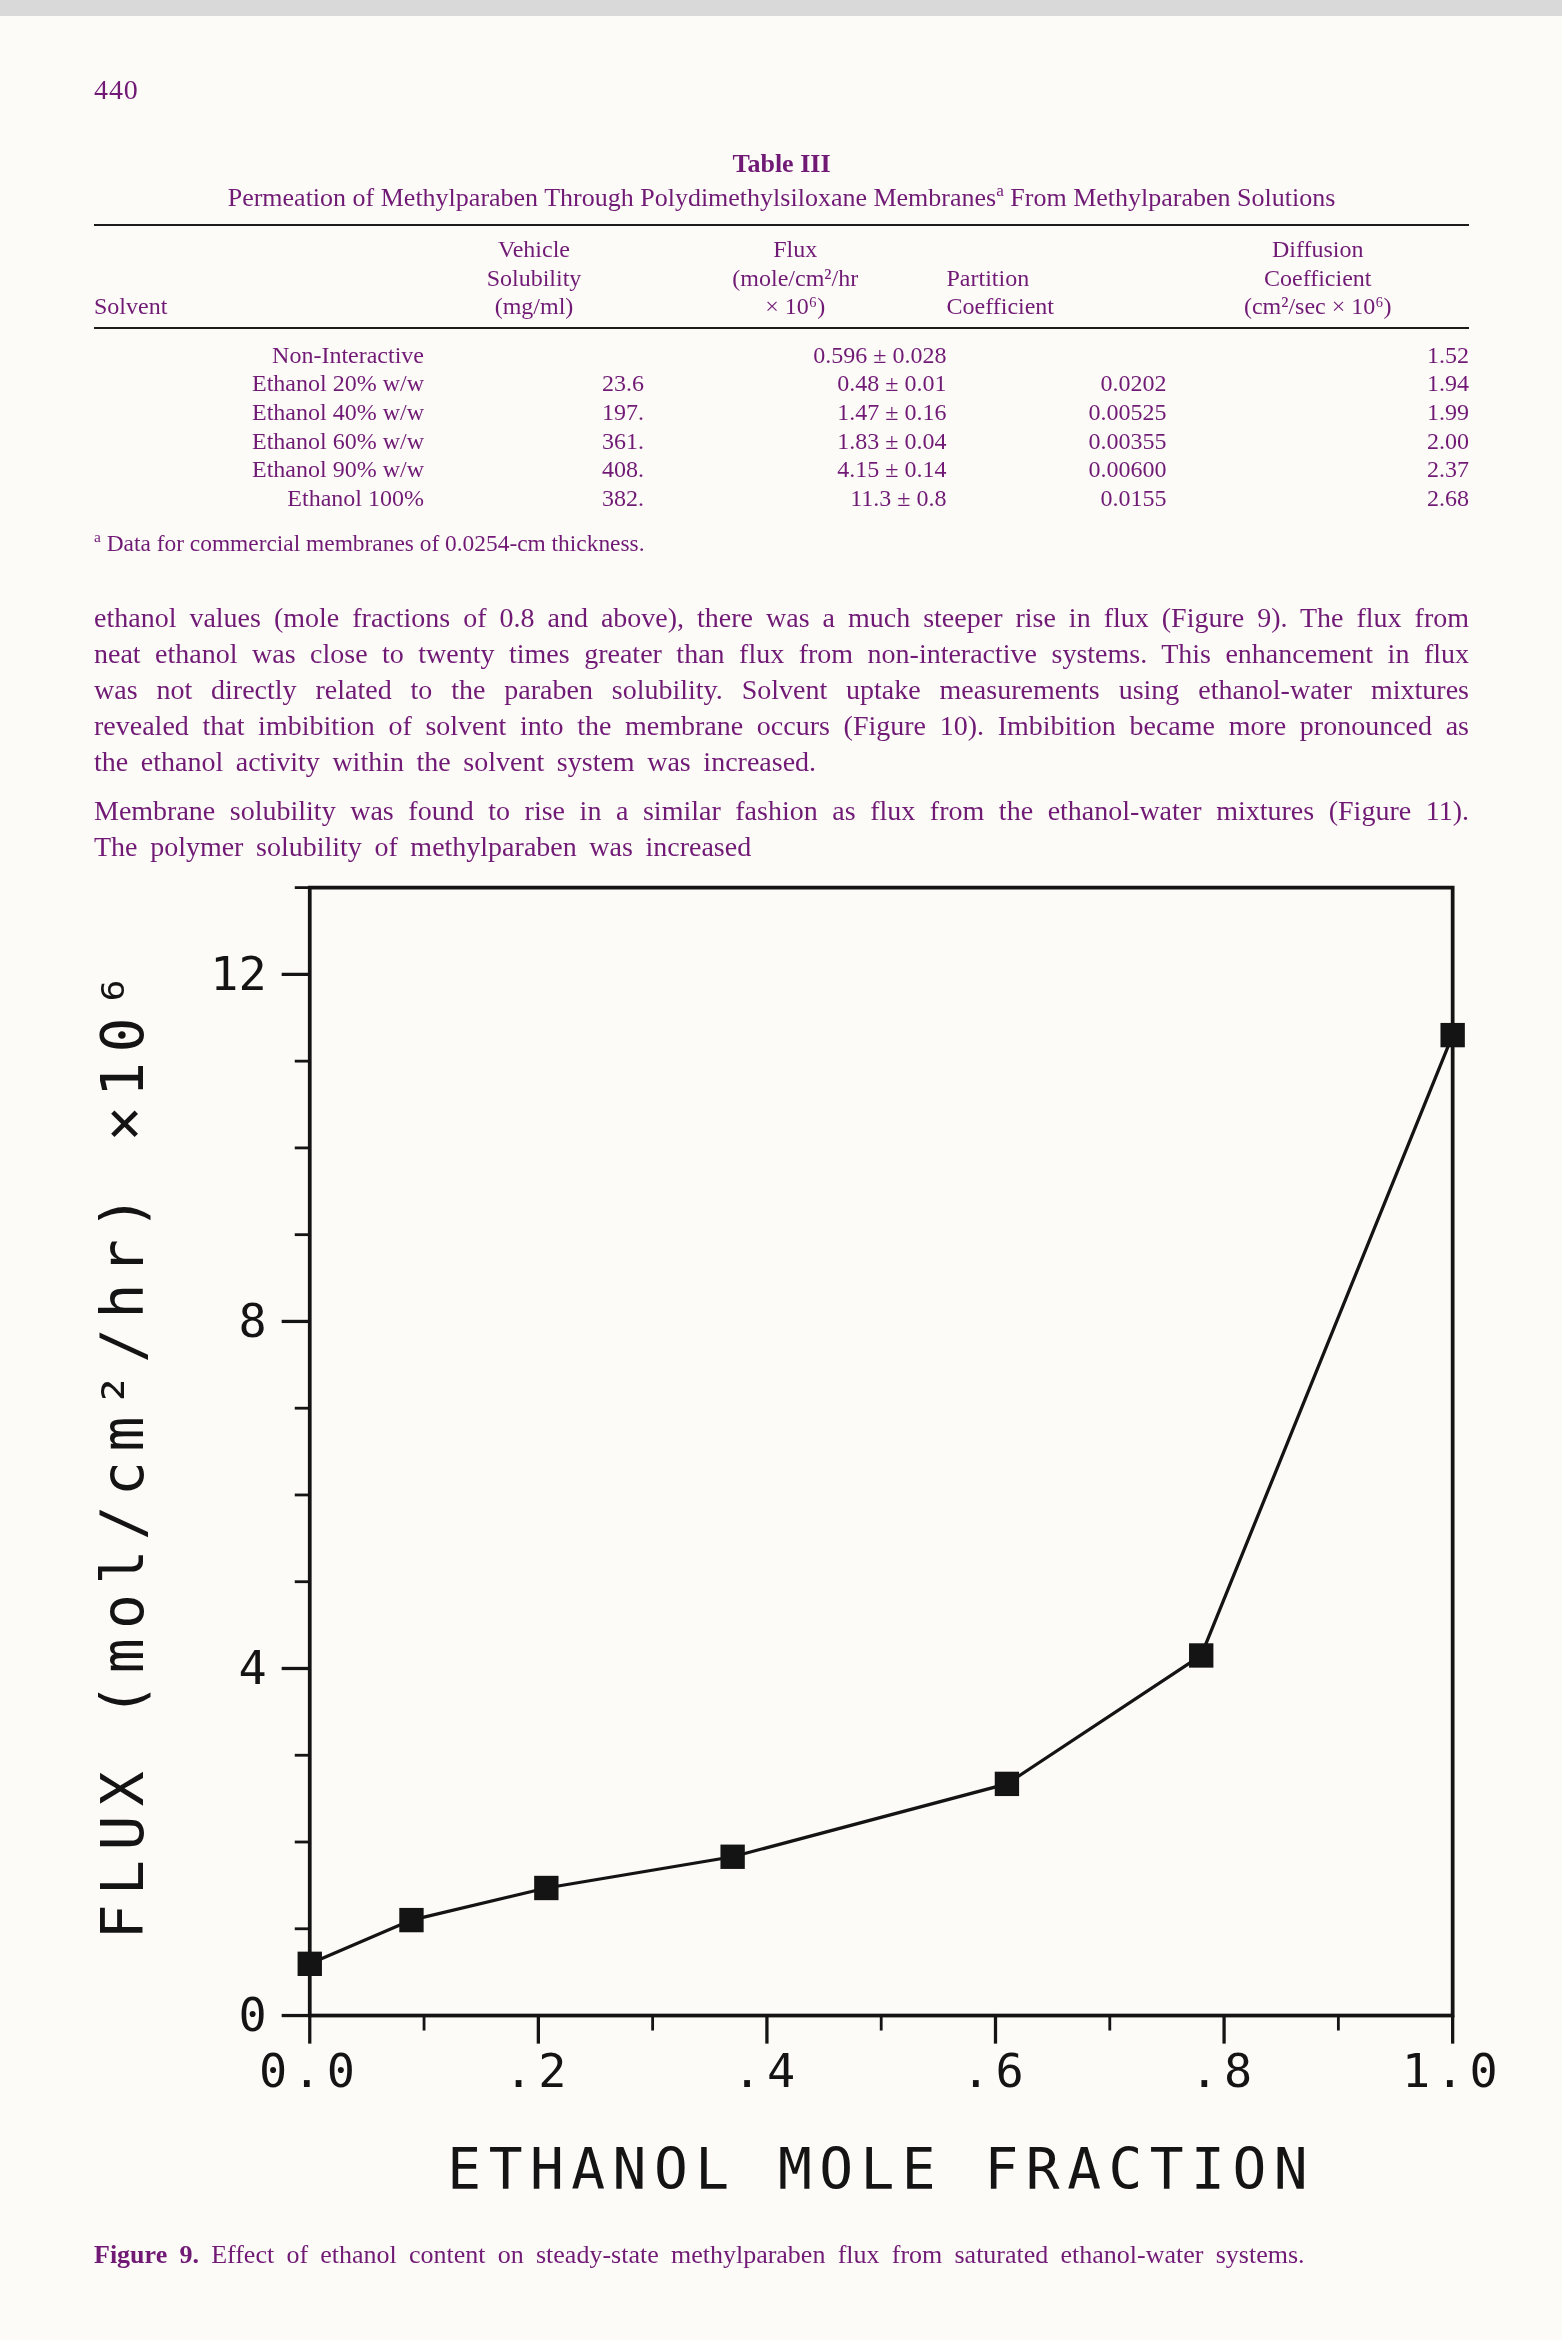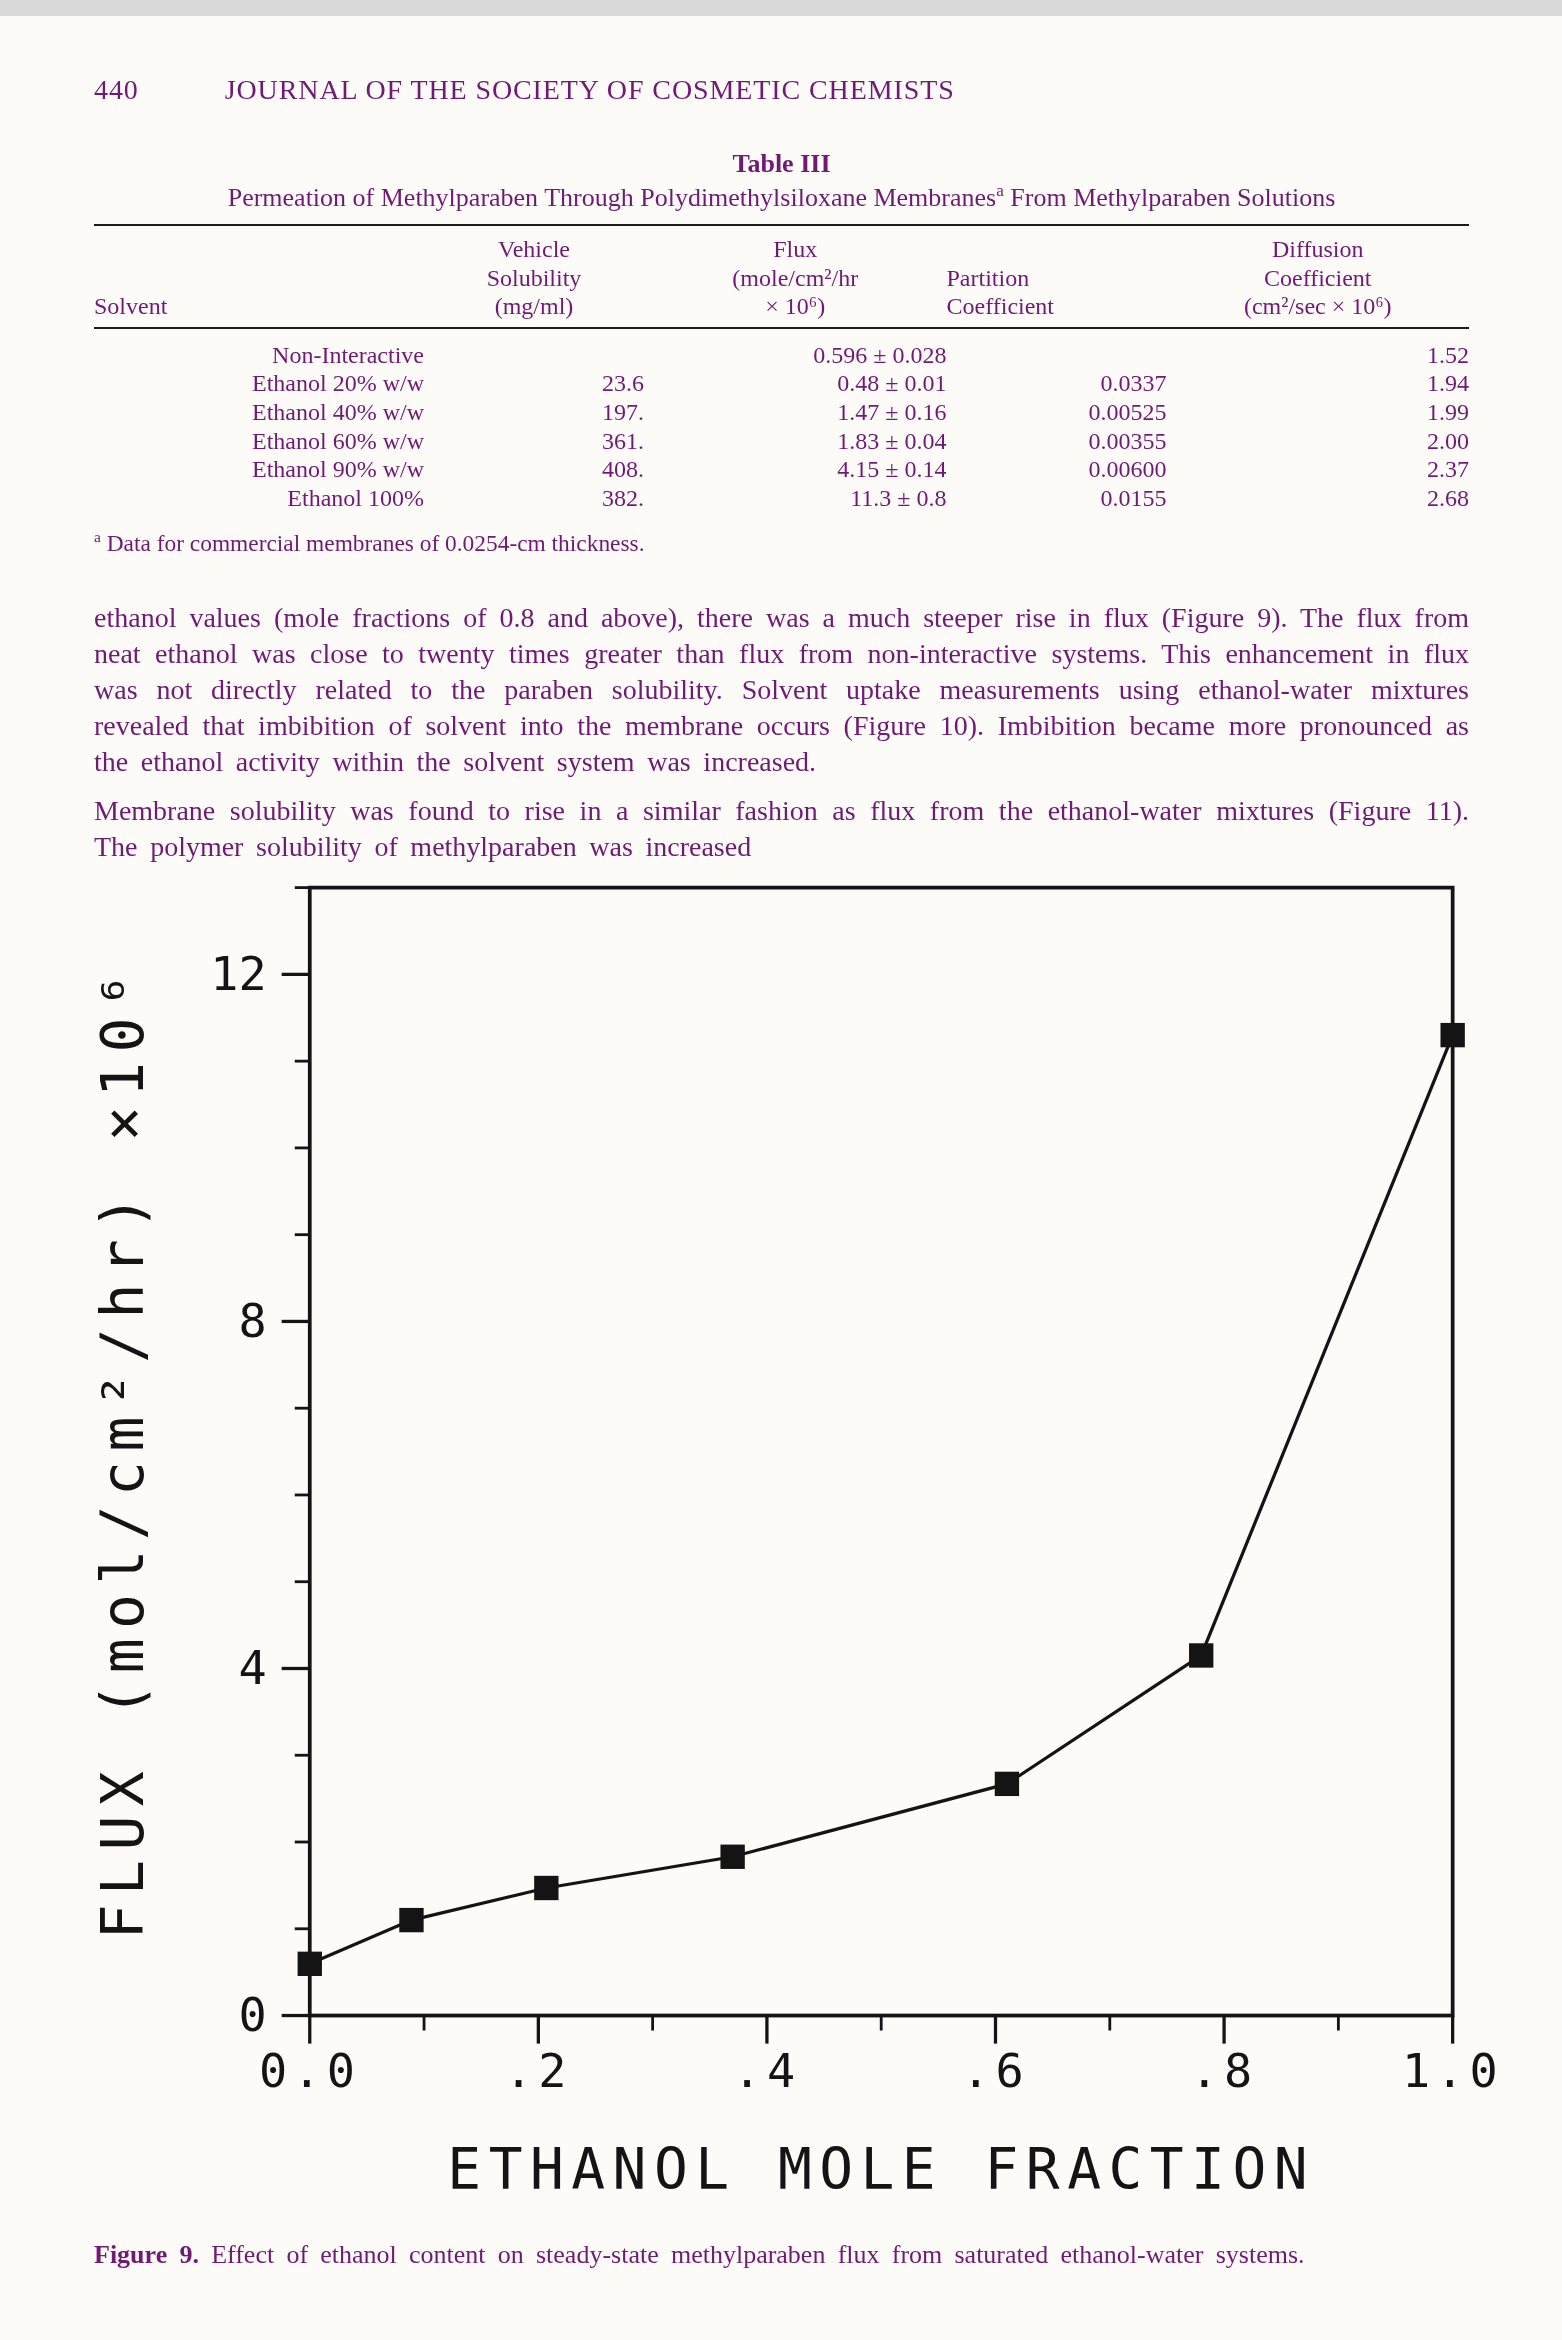--- a/index.html
+++ b/index.html
@@ -44,21 +44,20 @@
   .fig-caption{width:1375px;font-size:26px;line-height:34px;text-align:justify;word-spacing:0.22em;margin-top:7.5px;}
   .fig-caption b{font-weight:bold;}
 </style>
 </head>
 <body>
 
 <div class="page">
 
   <div class="running-head">
     <span>440</span>
-    <span>JOURNAL OF THE SOCIETY OF COSMETIC CHEMISTS</span>
   </div>
 
   <section>
     <div class="tbl-title">Table III</div>
     <div class="tbl-subtitle">
       <span>Permeation of Methylparaben Through Polydimethylsiloxane Membranes</span><sup>a</sup><span> From Methylparaben Solutions</span>
     </div>
 
     <table class="data-table">
       <thead>
@@ -82,21 +81,21 @@
           <td class="c1">Non-Interactive</td>
           <td class="c2"></td>
           <td class="c3">0.596 ± 0.028</td>
           <td class="c4"></td>
           <td class="c5">1.52</td>
         </tr>
         <tr>
           <td class="c1">Ethanol 20% w/w</td>
           <td class="c2">23.6</td>
           <td class="c3">0.48 ± 0.01</td>
-          <td class="c4">0.0337</td>
+          <td class="c4">0.0202</td>
           <td class="c5">1.94</td>
         </tr>
         <tr>
           <td class="c1">Ethanol 40% w/w</td>
           <td class="c2">197.</td>
           <td class="c3">1.47 ± 0.16</td>
           <td class="c4">0.00525</td>
           <td class="c5">1.99</td>
         </tr>
         <tr>

